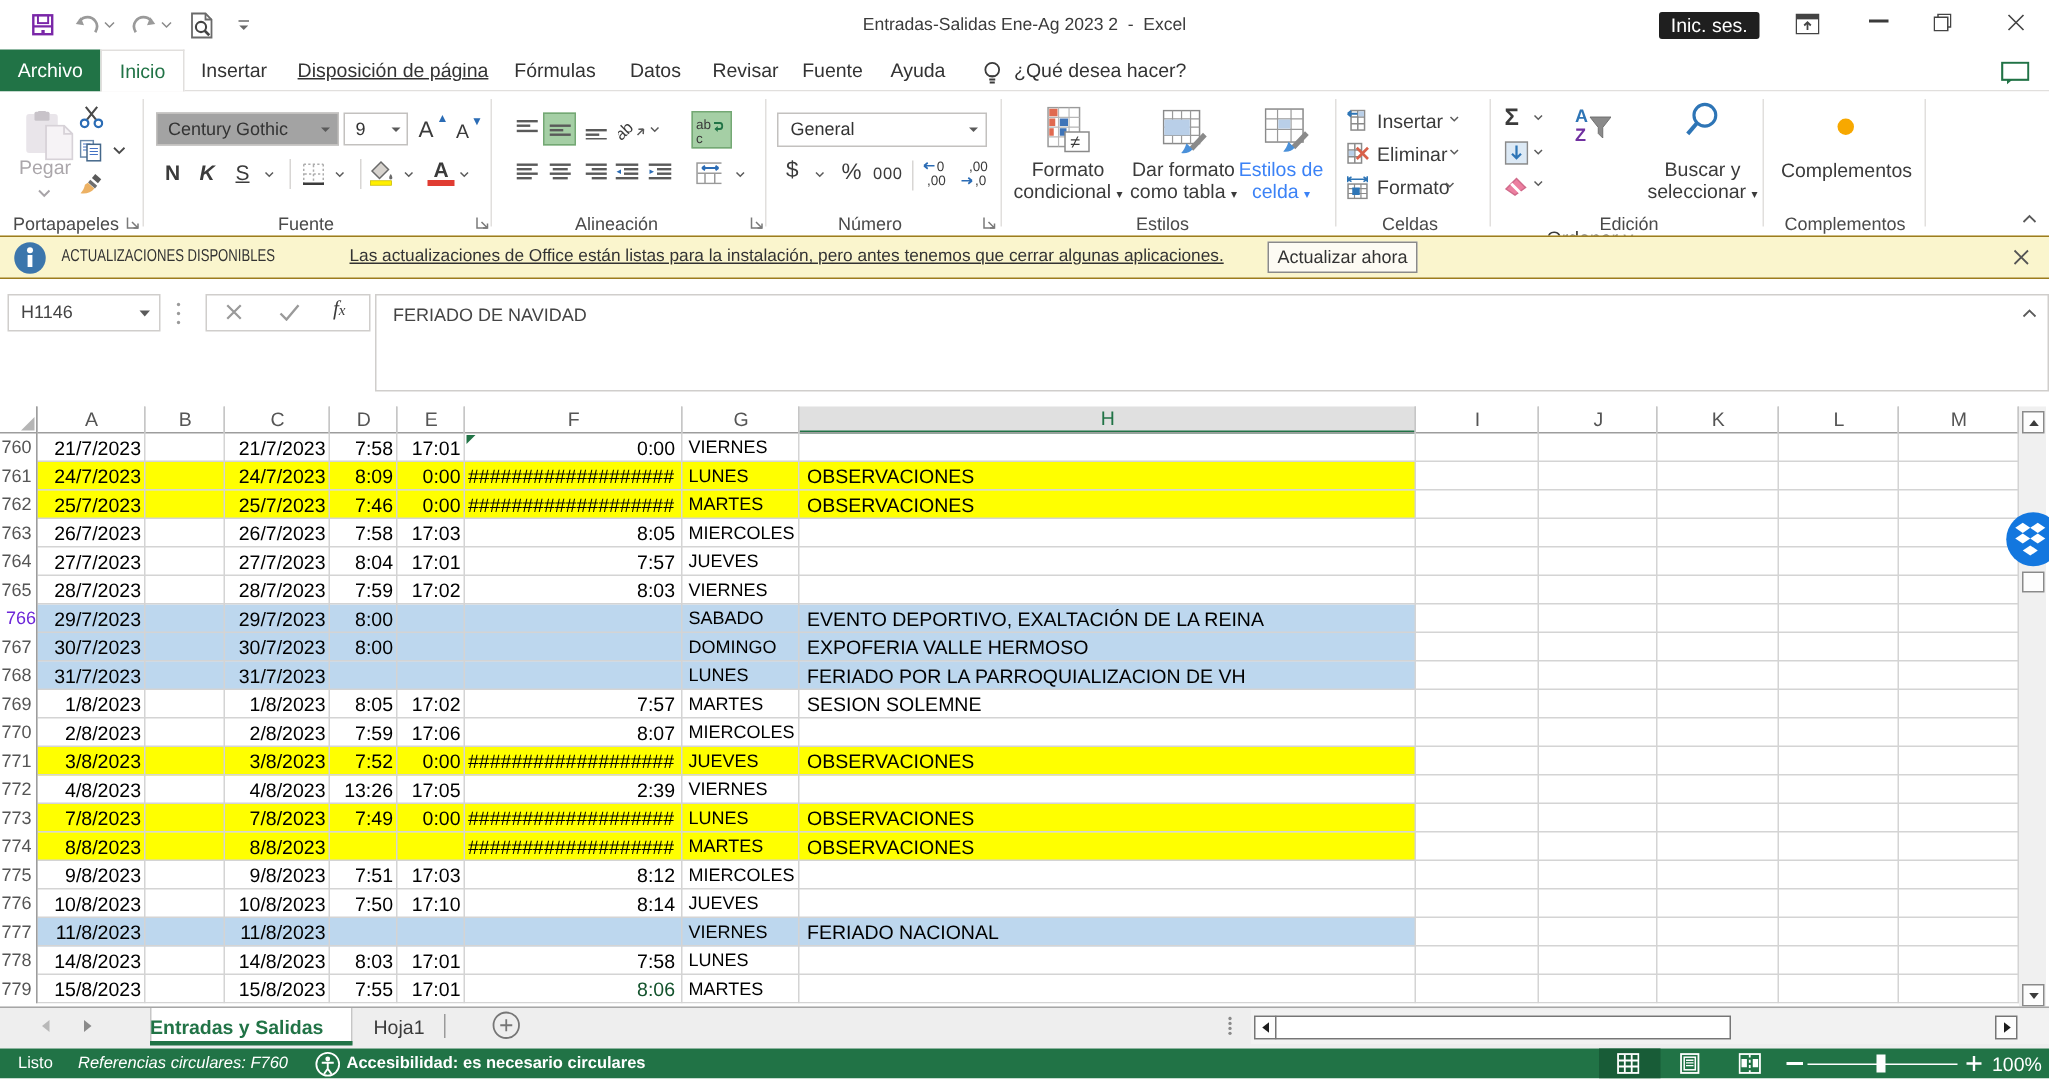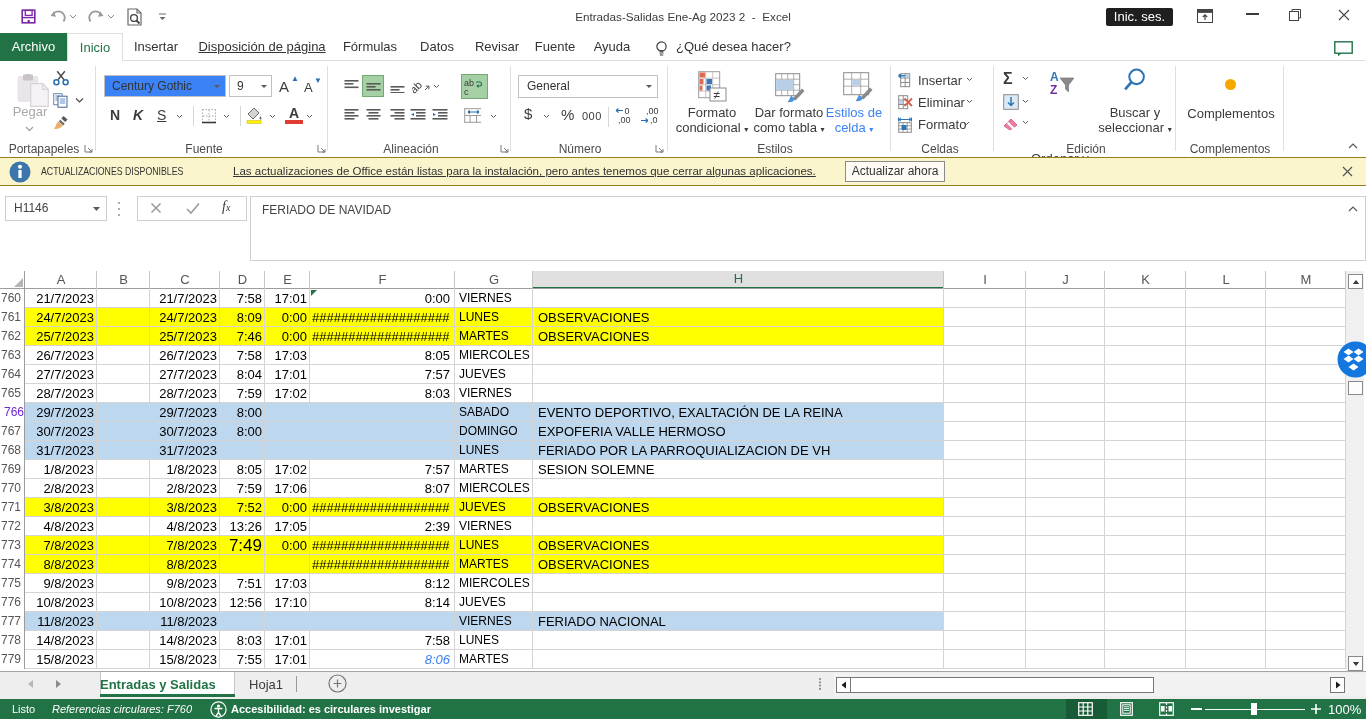--- a/index.html
+++ b/index.html
@@ -151,21 +151,21 @@
 <path d="M5.5 6.8 l4.4 3.8 c-2 2.6 -5.5 3.8 -9.2 3.2 c1.6 -1.8 2.6 -3.4 2.9 -5.6 z" fill="#ecb164"></path>
 </svg>
   </div>
 <div class="a" style="left:-1px;top:142px;width:90px;text-align:center;font-size:12px;color:#4a4a4a;">Portapapeles</div>
 <div class="a" style="left:84px;top:144px;width:10px;height:10px;">
     <svg width="10" height="10">
       <path d="M1 1 v7 h7" stroke="#7a7a7a" fill="none"></path>
       <path d="M4 4 l4 4 M8 5 v3 h-3" stroke="#7a7a7a" fill="none"></path>
     </svg>
   </div>
-<div class="a" style="left:104px;top:75px;width:122px;height:22px;border:1px solid #c3c1bf;background:#3b82f6;font-size:12px;color:#333;line-height:20px;padding-left:7px;">Century Gothic</div>
+<div class="a" style="left:104px;top:75px;width:122px;height:22px;border:1px solid #c3c1bf;background:#a3a3a3;font-size:12px;color:#333;line-height:20px;padding-left:7px;">Century Gothic</div>
 <div class="a" style="left:213px;top:84px;width:8px;height:6px;">
     <svg width="8" height="6">
       <path d="M1 1 l3 3 l3 -3" fill="#5a5a5a"></path>
     </svg>
   </div>
 <div class="a" style="left:229px;top:75px;width:43px;height:22px;border:1px solid #c3c1bf;background:#fff;font-size:12px;color:#333;line-height:20px;padding-left:7px;">9</div>
 <div class="a" style="left:260px;top:84px;width:8px;height:6px;">
     <svg width="8" height="6">
       <path d="M1 1 l3 3 l3 -3" fill="#5a5a5a"></path>
     </svg>
@@ -647,21 +647,21 @@
 <div class="a" style="left:25px;top:517px;width:72px;height:19px;font-size:13px;color:#000;text-align:right;line-height:19px;padding-right:3px;overflow:hidden;white-space:nowrap;">4/8/2023</div>
 <div class="a" style="left:150px;top:517px;width:70px;height:19px;font-size:13px;color:#000;text-align:right;line-height:19px;padding-right:3px;overflow:hidden;white-space:nowrap;">4/8/2023</div>
 <div class="a" style="left:220px;top:517px;width:45px;height:19px;font-size:13px;color:#000;text-align:right;line-height:19px;padding-right:3px;overflow:hidden;white-space:nowrap;">13:26</div>
 <div class="a" style="left:265px;top:517px;width:45px;height:19px;font-size:13px;color:#000;text-align:right;line-height:19px;padding-right:3px;overflow:hidden;white-space:nowrap;">17:05</div>
 <div class="a" style="left:310px;top:517px;width:145px;height:19px;font-size:13px;color:#000;text-align:right;line-height:19px;padding-right:5px;overflow:hidden;white-space:nowrap;">2:39</div>
 <div class="a" style="left:455px;top:517px;width:78px;height:19px;font-size:12px;color:#000;text-align:left;line-height:19px;padding-left:4px;overflow:hidden;white-space:nowrap;">VIERNES</div>
 <div class="a" style="left:25px;top:536px;width:919px;height:19px;background:#ffff00;"></div>
 <div class="a" style="left:0;top:536px;width:21px;height:19px;font-size:12px;color:#555;text-align:right;line-height:19px;">773</div>
 <div class="a" style="left:25px;top:536px;width:72px;height:19px;font-size:13px;color:#000;text-align:right;line-height:19px;padding-right:3px;overflow:hidden;white-space:nowrap;">7/8/2023</div>
 <div class="a" style="left:150px;top:536px;width:70px;height:19px;font-size:13px;color:#000;text-align:right;line-height:19px;padding-right:3px;overflow:hidden;white-space:nowrap;">7/8/2023</div>
-<div class="a" style="left:220px;top:536px;width:45px;height:19px;font-size:17px;color:#000;text-align:right;line-height:19px;padding-right:3px;overflow:hidden;white-space:nowrap;">7:49</div>
+<div class="a" style="left:220px;top:536px;width:45px;height:19px;font-size:13px;color:#000;text-align:right;line-height:19px;padding-right:3px;overflow:hidden;white-space:nowrap;">7:49</div>
 <div class="a" style="left:265px;top:536px;width:45px;height:19px;font-size:13px;color:#000;text-align:right;line-height:19px;padding-right:3px;overflow:hidden;white-space:nowrap;">0:00</div>
 <div class="a" style="left:312px;top:536px;width:140px;height:19px;font-size:13px;color:#000;line-height:19px;overflow:hidden;white-space:nowrap;">###################</div>
 <div class="a" style="left:455px;top:536px;width:78px;height:19px;font-size:12px;color:#000;text-align:left;line-height:19px;padding-left:4px;overflow:hidden;white-space:nowrap;">LUNES</div>
 <div class="a" style="left:533px;top:536px;width:411px;height:19px;font-size:13px;color:#000;line-height:19px;padding-left:5px;overflow:hidden;white-space:nowrap;">OBSERVACIONES</div>
 <div class="a" style="left:25px;top:555px;width:919px;height:19px;background:#ffff00;"></div>
 <div class="a" style="left:0;top:555px;width:21px;height:19px;font-size:12px;color:#555;text-align:right;line-height:19px;">774</div>
 <div class="a" style="left:25px;top:555px;width:72px;height:19px;font-size:13px;color:#000;text-align:right;line-height:19px;padding-right:3px;overflow:hidden;white-space:nowrap;">8/8/2023</div>
 <div class="a" style="left:150px;top:555px;width:70px;height:19px;font-size:13px;color:#000;text-align:right;line-height:19px;padding-right:3px;overflow:hidden;white-space:nowrap;">8/8/2023</div>
 <div class="a" style="left:312px;top:555px;width:140px;height:19px;font-size:13px;color:#000;line-height:19px;overflow:hidden;white-space:nowrap;">###################</div>
 <div class="a" style="left:455px;top:555px;width:78px;height:19px;font-size:12px;color:#000;text-align:left;line-height:19px;padding-left:4px;overflow:hidden;white-space:nowrap;">MARTES</div>
@@ -669,21 +669,21 @@
 <div class="a" style="left:0;top:574px;width:21px;height:19px;font-size:12px;color:#555;text-align:right;line-height:19px;">775</div>
 <div class="a" style="left:25px;top:574px;width:72px;height:19px;font-size:13px;color:#000;text-align:right;line-height:19px;padding-right:3px;overflow:hidden;white-space:nowrap;">9/8/2023</div>
 <div class="a" style="left:150px;top:574px;width:70px;height:19px;font-size:13px;color:#000;text-align:right;line-height:19px;padding-right:3px;overflow:hidden;white-space:nowrap;">9/8/2023</div>
 <div class="a" style="left:220px;top:574px;width:45px;height:19px;font-size:13px;color:#000;text-align:right;line-height:19px;padding-right:3px;overflow:hidden;white-space:nowrap;">7:51</div>
 <div class="a" style="left:265px;top:574px;width:45px;height:19px;font-size:13px;color:#000;text-align:right;line-height:19px;padding-right:3px;overflow:hidden;white-space:nowrap;">17:03</div>
 <div class="a" style="left:310px;top:574px;width:145px;height:19px;font-size:13px;color:#000;text-align:right;line-height:19px;padding-right:5px;overflow:hidden;white-space:nowrap;">8:12</div>
 <div class="a" style="left:455px;top:574px;width:78px;height:19px;font-size:12px;color:#000;text-align:left;line-height:19px;padding-left:4px;overflow:hidden;white-space:nowrap;">MIERCOLES</div>
 <div class="a" style="left:0;top:593px;width:21px;height:19px;font-size:12px;color:#555;text-align:right;line-height:19px;">776</div>
 <div class="a" style="left:25px;top:593px;width:72px;height:19px;font-size:13px;color:#000;text-align:right;line-height:19px;padding-right:3px;overflow:hidden;white-space:nowrap;">10/8/2023</div>
 <div class="a" style="left:150px;top:593px;width:70px;height:19px;font-size:13px;color:#000;text-align:right;line-height:19px;padding-right:3px;overflow:hidden;white-space:nowrap;">10/8/2023</div>
-<div class="a" style="left:220px;top:593px;width:45px;height:19px;font-size:13px;color:#000;text-align:right;line-height:19px;padding-right:3px;overflow:hidden;white-space:nowrap;">12:56</div>
+<div class="a" style="left:220px;top:593px;width:45px;height:19px;font-size:13px;color:#000;text-align:right;line-height:19px;padding-right:3px;overflow:hidden;white-space:nowrap;">7:50</div>
 <div class="a" style="left:265px;top:593px;width:45px;height:19px;font-size:13px;color:#000;text-align:right;line-height:19px;padding-right:3px;overflow:hidden;white-space:nowrap;">17:10</div>
 <div class="a" style="left:310px;top:593px;width:145px;height:19px;font-size:13px;color:#000;text-align:right;line-height:19px;padding-right:5px;overflow:hidden;white-space:nowrap;">8:14</div>
 <div class="a" style="left:455px;top:593px;width:78px;height:19px;font-size:12px;color:#000;text-align:left;line-height:19px;padding-left:4px;overflow:hidden;white-space:nowrap;">JUEVES</div>
 <div class="a" style="left:25px;top:612px;width:919px;height:19px;background:#bdd7ee;"></div>
 <div class="a" style="left:0;top:612px;width:21px;height:19px;font-size:12px;color:#555;text-align:right;line-height:19px;">777</div>
 <div class="a" style="left:25px;top:612px;width:72px;height:19px;font-size:13px;color:#000;text-align:right;line-height:19px;padding-right:3px;overflow:hidden;white-space:nowrap;">11/8/2023</div>
 <div class="a" style="left:150px;top:612px;width:70px;height:19px;font-size:13px;color:#000;text-align:right;line-height:19px;padding-right:3px;overflow:hidden;white-space:nowrap;">11/8/2023</div>
 <div class="a" style="left:455px;top:612px;width:78px;height:19px;font-size:12px;color:#000;text-align:left;line-height:19px;padding-left:4px;overflow:hidden;white-space:nowrap;">VIERNES</div>
 <div class="a" style="left:533px;top:612px;width:411px;height:19px;font-size:13px;color:#000;line-height:19px;padding-left:5px;overflow:hidden;white-space:nowrap;">FERIADO NACIONAL</div>
 <div class="a" style="left:0;top:631px;width:21px;height:19px;font-size:12px;color:#555;text-align:right;line-height:19px;">778</div>
@@ -691,21 +691,21 @@
 <div class="a" style="left:150px;top:631px;width:70px;height:19px;font-size:13px;color:#000;text-align:right;line-height:19px;padding-right:3px;overflow:hidden;white-space:nowrap;">14/8/2023</div>
 <div class="a" style="left:220px;top:631px;width:45px;height:19px;font-size:13px;color:#000;text-align:right;line-height:19px;padding-right:3px;overflow:hidden;white-space:nowrap;">8:03</div>
 <div class="a" style="left:265px;top:631px;width:45px;height:19px;font-size:13px;color:#000;text-align:right;line-height:19px;padding-right:3px;overflow:hidden;white-space:nowrap;">17:01</div>
 <div class="a" style="left:310px;top:631px;width:145px;height:19px;font-size:13px;color:#000;text-align:right;line-height:19px;padding-right:5px;overflow:hidden;white-space:nowrap;">7:58</div>
 <div class="a" style="left:455px;top:631px;width:78px;height:19px;font-size:12px;color:#000;text-align:left;line-height:19px;padding-left:4px;overflow:hidden;white-space:nowrap;">LUNES</div>
 <div class="a" style="left:0;top:650px;width:21px;height:19px;font-size:12px;color:#555;text-align:right;line-height:19px;">779</div>
 <div class="a" style="left:25px;top:650px;width:72px;height:19px;font-size:13px;color:#000;text-align:right;line-height:19px;padding-right:3px;overflow:hidden;white-space:nowrap;">15/8/2023</div>
 <div class="a" style="left:150px;top:650px;width:70px;height:19px;font-size:13px;color:#000;text-align:right;line-height:19px;padding-right:3px;overflow:hidden;white-space:nowrap;">15/8/2023</div>
 <div class="a" style="left:220px;top:650px;width:45px;height:19px;font-size:13px;color:#000;text-align:right;line-height:19px;padding-right:3px;overflow:hidden;white-space:nowrap;">7:55</div>
 <div class="a" style="left:265px;top:650px;width:45px;height:19px;font-size:13px;color:#000;text-align:right;line-height:19px;padding-right:3px;overflow:hidden;white-space:nowrap;">17:01</div>
-<div class="a" style="left:310px;top:650px;width:145px;height:19px;font-size:13px;color:#3b82f6;text-align:right;line-height:19px;padding-right:5px;overflow:hidden;white-space:nowrap;font-style:italic;">8:06</div>
+<div class="a" style="left:310px;top:650px;width:145px;height:19px;font-size:13px;color:#14532d;text-align:right;line-height:19px;padding-right:5px;overflow:hidden;white-space:nowrap;">8:06</div>
 <div class="a" style="left:455px;top:650px;width:78px;height:19px;font-size:12px;color:#000;text-align:left;line-height:19px;padding-left:4px;overflow:hidden;white-space:nowrap;">MARTES</div>
 <div class="a" style="left:25px;top:307px;width:1321px;height:1px;background:#d4d4d4;"></div>
 <div class="a" style="left:25px;top:326px;width:1321px;height:1px;background:#d4d4d4;"></div>
 <div class="a" style="left:25px;top:345px;width:1321px;height:1px;background:#d4d4d4;"></div>
 <div class="a" style="left:25px;top:364px;width:1321px;height:1px;background:#d4d4d4;"></div>
 <div class="a" style="left:25px;top:383px;width:1321px;height:1px;background:#d4d4d4;"></div>
 <div class="a" style="left:25px;top:402px;width:1321px;height:1px;background:#d4d4d4;"></div>
 <div class="a" style="left:25px;top:421px;width:1321px;height:1px;background:#d4d4d4;"></div>
 <div class="a" style="left:25px;top:440px;width:1321px;height:1px;background:#d4d4d4;"></div>
 <div class="a" style="left:25px;top:459px;width:1321px;height:1px;background:#d4d4d4;"></div>
@@ -826,21 +826,21 @@
 <div class="a" style="left:0;top:699px;width:1366px;height:20px;background:#217346;"></div>
 <div class="a" style="left:12px;top:703px;width:60px;font-size:11px;color:#fff;">Listo</div>
 <div class="a" style="left:52px;top:703px;width:280px;font-size:11px;color:#fff;font-style:italic;">Referencias circulares: F760</div>
 <div class="a" style="left:210px;top:701px;width:17px;height:17px;">
     <svg width="17" height="17" viewBox="0 0 17 17">
 <circle cx="8.5" cy="8.5" r="7.6" fill="none" stroke="#fff" stroke-width="1.2"></circle>
 <circle cx="8.5" cy="5" r="1.6" fill="#fff"></circle>
 <path d="M4.5 7.5 h8 M8.5 7.5 v4 M8.5 11.5 l-2.5 3.5 M8.5 11.5 l2.5 3.5" stroke="#fff" stroke-width="1.3" fill="none"></path>
 </svg>
   </div>
-<div class="a" style="left:231px;top:703px;width:300px;font-size:11px;color:#fff;font-weight:bold;">Accesibilidad: es circulares investigar</div>
+<div class="a" style="left:231px;top:703px;width:300px;font-size:11px;color:#fff;font-weight:bold;">Accesibilidad: es necesario circulares</div>
 <div class="a" style="left:1066px;top:699px;width:41px;height:20px;background:#185c37;"></div>
 <div class="a" style="left:1078px;top:702px;width:15px;height:14px;">
     <svg width="15" height="14">
       <rect x="0.7" y="0.7" width="13.6" height="12.6" fill="none" stroke="#fff" stroke-width="1.2"></rect>
       <path d="M5.2 1 v12 M9.8 1 v12 M1 5 h13 M1 9 h13" stroke="#fff" stroke-width="1.2"></path>
     </svg>
   </div>
 <div class="a" style="left:1119px;top:702px;width:15px;height:14px;">
     <svg width="15" height="14">
       <rect x="1.7" y="0.7" width="11.6" height="12.6" fill="none" stroke="#fff" stroke-width="1.2"></rect>

